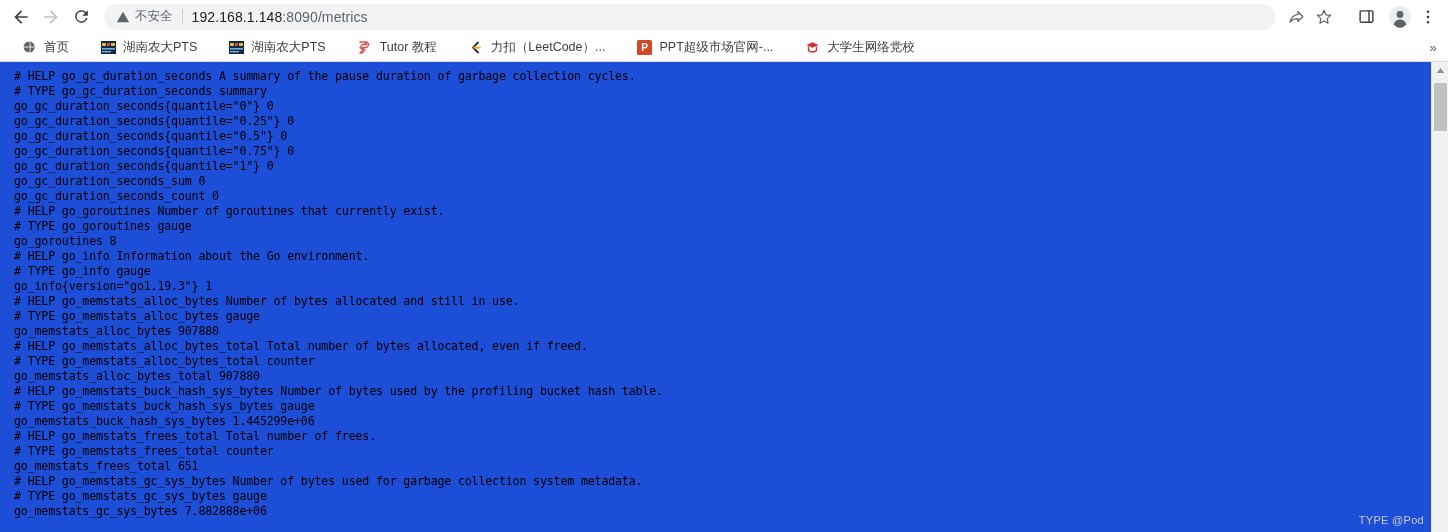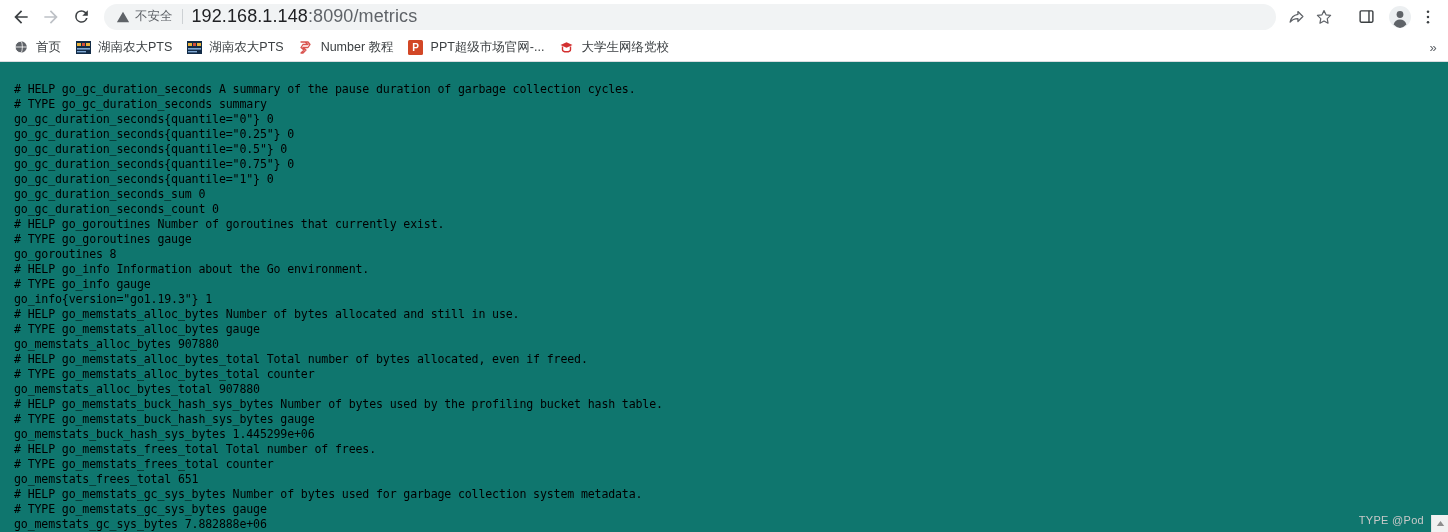--- a/index.html
+++ b/index.html
@@ -55,46 +55,47 @@
     white-space: nowrap;
     flex: 0 0 auto;
   }
   #omni-divider {
     width: 1px; height: 15px;
     background: #cdd1d4;
     margin: 0 9px;
     flex: 0 0 auto;
   }
   #url-text {
-    font-size: 18px;
+    font-size: 14px;
     color: #202124;
     white-space: nowrap;
     overflow: hidden;
     text-overflow: ellipsis;
     letter-spacing: 0.1px;
   }
   #url-text .url-dim { color: #5f6368; }
 
   .tool-icon {
     width: 28px; height: 28px;
     display: flex; align-items: center; justify-content: center;
     cursor: pointer; flex: 0 0 auto;
   }
 
   
   #bookmarks {
     height: 28px;
     flex: 0 0 28px;
     display: flex;
     align-items: center;
-    padding: 0 6px 0 6px;
+    padding: 0 6px 0 14px;
     background: #ffffff;
     position: relative;
     overflow: hidden;
     white-space: nowrap;
+    gap: 17px;
   }
   .bm {
     display: flex;
     align-items: center;
     height: 22px;
     padding: 0 7px;
     border-radius: 4px;
     cursor: pointer;
     flex: 0 0 auto;
     max-width: 190px;
@@ -129,24 +130,23 @@
   #chrome-sep {
     height: 1px;
     background: #dadce0;
     flex: 0 0 1px;
   }
 
   
   #viewport {
     flex: 1 1 auto;
     position: relative;
-    background: #0f766e;
-    overflow: hidden;
-    display: flex;
-    align-items: flex-end;
+    background: #1d4ed8;
+    overflow: hidden;
+    display: flex;
   }
 
   #metrics {
     flex: 1 1 auto;
     margin: 0;
     padding: 7px 0 0 14px;
     font-family: "DejaVu Sans Mono", "Liberation Mono", monospace;
     font-size: 11.6px;
     line-height: 15px;
     color: #000000;
@@ -303,23 +303,32 @@
       <span class="bm-label">湖南农大PTS</span>
     </div>
 
 
     <div class="bm">
       <span class="bm-ico">
         <svg width="15" height="15" viewBox="0 0 15 15">
             <path d="M3 2h7l2 2.5-2 3h-5l3 2.5-3 3H3l3-3-3-2.5 2-3h5L7 2z" fill="none" stroke="#d9534f" stroke-width="1.3" stroke-linejoin="round"></path>
           </svg>
       </span>
-      <span class="bm-label">Number 教程</span>
-    </div>
-
+      <span class="bm-label">Tutor 教程</span>
+    </div>
+
+    <div class="bm">
+      <span class="bm-ico">
+        <svg width="15" height="15" viewBox="0 0 15 15">
+            <path d="M10 2.5 5 7.5l5 5" fill="none" stroke="#2b2b2b" stroke-width="1.8" stroke-linecap="round" stroke-linejoin="round"></path>
+            <path d="M6 7.5h6" fill="none" stroke="#ffa116" stroke-width="1.8" stroke-linecap="round"></path>
+          </svg>
+      </span>
+      <span class="bm-label">力扣（LeetCode）...</span>
+    </div>
 
     <div class="bm">
       <span class="bm-ico">
         <svg width="15" height="15" viewBox="0 0 15 15">
             <rect width="15" height="15" rx="1.5" fill="#d24726"></rect>
             <text x="7.5" y="11.4" font-family="Liberation Sans, sans-serif" font-size="10" font-weight="bold" fill="#fff" text-anchor="middle">P</text>
           </svg>
       </span>
       <span class="bm-label">PPT超级市场官网-...</span>
     </div>

